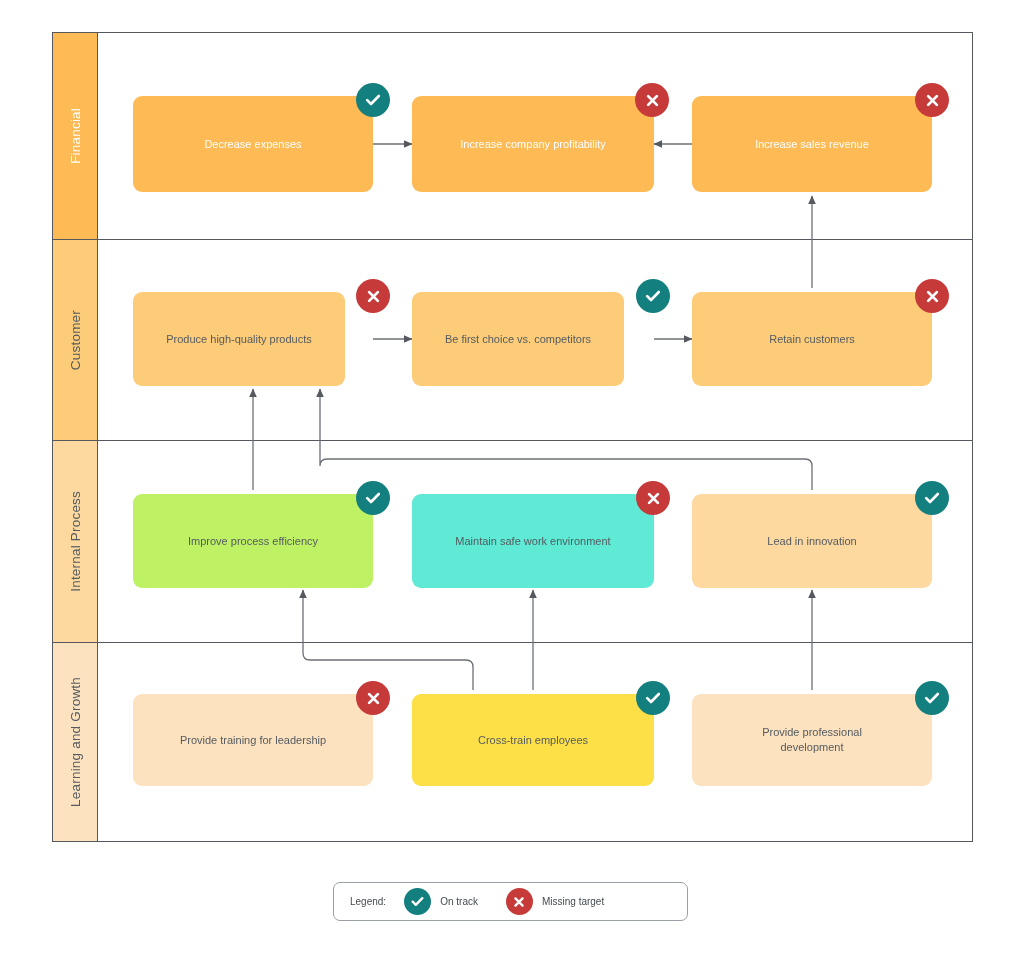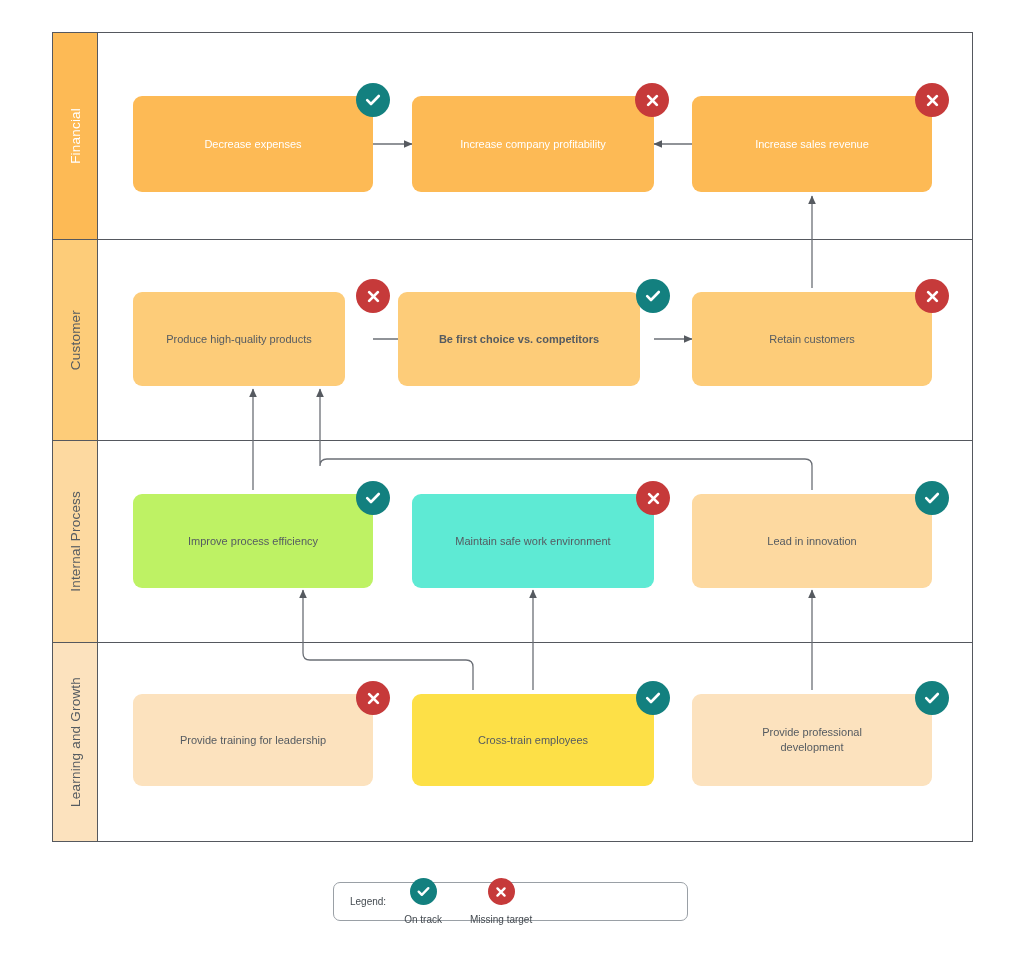--- a/index.html
+++ b/index.html
@@ -117,21 +117,20 @@
     padding: 0 16px;
     gap: 10px;
     font-size: 10px;
     color: #444a50;
   }
   .legend-title { margin-right: 8px; }
   .legend-item {
     display: flex;
     align-items: center;
     gap: 9px;
-    flex-direction: column;
   }
   .legend-item + .legend-item { margin-left: 18px; }
   .legend-dot {
     width: 27px;
     height: 27px;
     border-radius: 50%;
     display: flex;
     align-items: center;
     justify-content: center;
     flex: none;
@@ -228,21 +227,21 @@
 
   <div class="node" style="left:133px; top:292px; width:212px; height:94px; background:#FDCC79; color:#555B61;">
     <span>Produce high-quality products</span>
   </div>
   <div class="badge" style="left:356px; top:279px; background:#C63A3A;">
     <svg width="17" height="17" viewBox="0 0 18 18">
       <path d="M4.4,4.4 L13.6,13.6 M13.6,4.4 L4.4,13.6" stroke="#ffffff" stroke-width="2.9" stroke-linecap="round"></path>
     </svg>
   </div>
 
-  <div class="node" style="left:398px; top:292px; width:242px; height:94px; background:#FDCC79; color:#555B61;font-weight:bold;">
+  <div class="node" style="left:412px; top:292px; width:212px; height:94px; background:#FDCC79; color:#555B61;">
     <span>Be first choice vs. competitors</span>
   </div>
   <div class="badge" style="left:636px; top:279px; background:#13807F;">
     <svg width="18" height="18" viewBox="0 0 18 18">
       <path d="M3.2,9.2 L7,13 L14.8,5" stroke="#ffffff" stroke-width="2.6" fill="none" stroke-linecap="round" stroke-linejoin="round"></path>
     </svg>
   </div>
 
   <div class="node" style="left:692px; top:292px; width:240px; height:94px; background:#FDCC79; color:#555B61;">
     <span>Retain customers</span>

